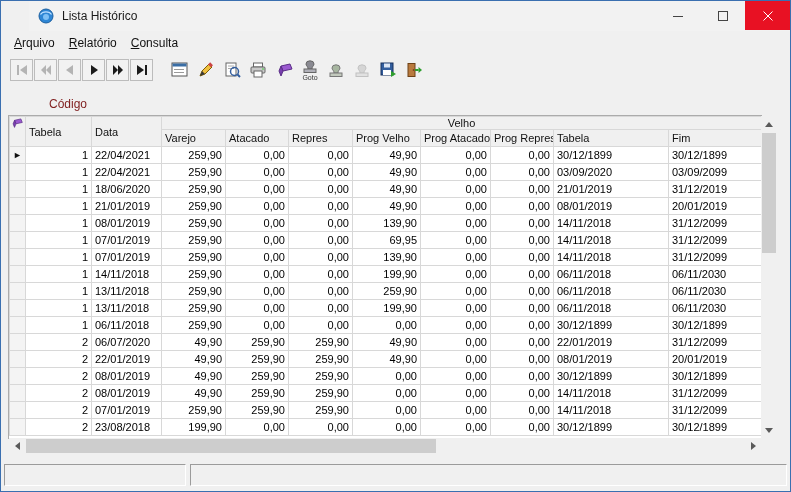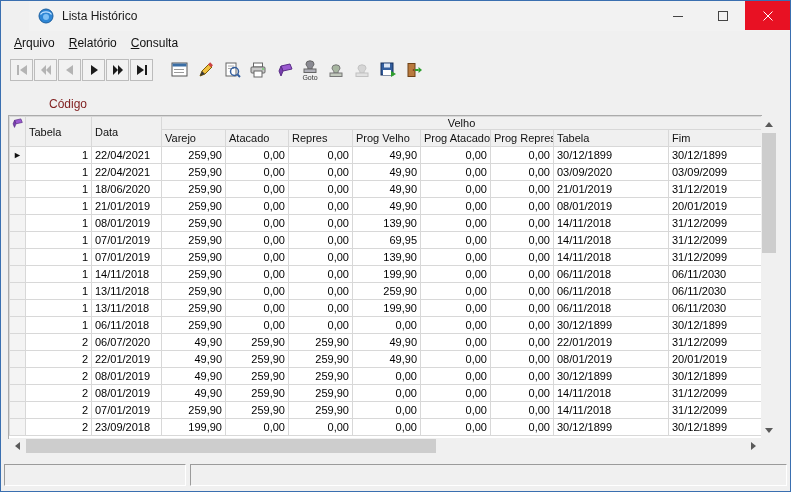--- a/index.html
+++ b/index.html
@@ -477,21 +477,21 @@
             <td>259,90</td>
             <td>0,00</td>
             <td>0,00</td>
             <td>0,00</td>
             <td>14/11/2018</td>
             <td>31/12/2099</td>
           </tr>
           <tr>
             <td class="ind"></td>
             <td>2</td>
-            <td>23/09/2018</td>
+            <td>23/08/2018</td>
             <td>199,90</td>
             <td>0,00</td>
             <td>0,00</td>
             <td>0,00</td>
             <td>0,00</td>
             <td>0,00</td>
             <td>30/12/1899</td>
             <td>30/12/1899</td>
           </tr>
         </tbody>

